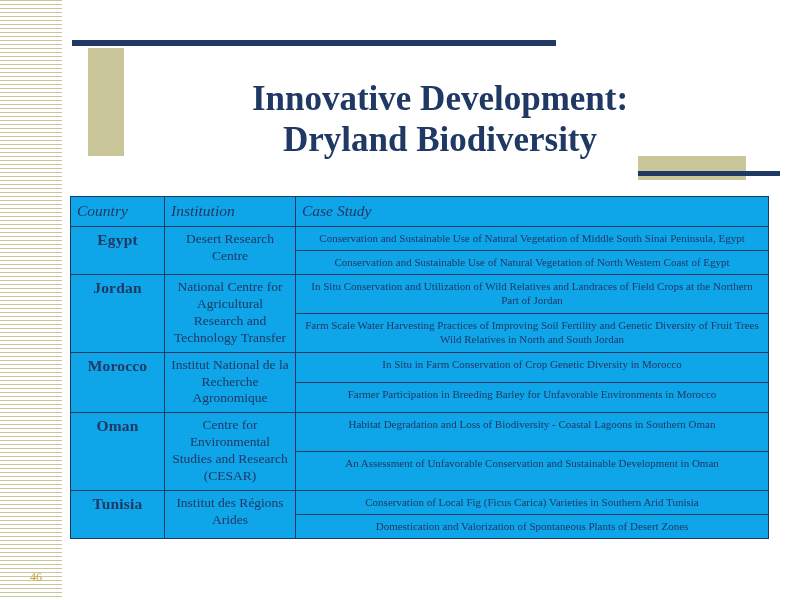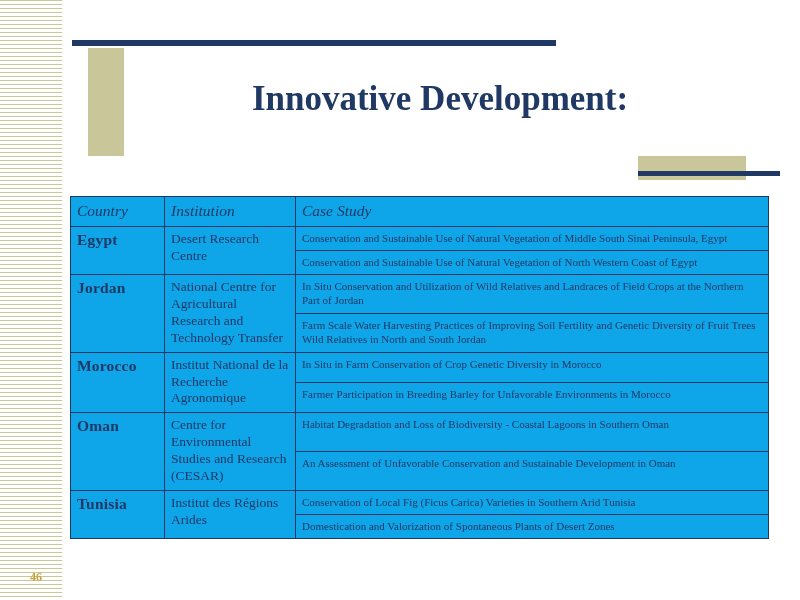--- a/index.html
+++ b/index.html
@@ -105,20 +105,21 @@
   #case-table col.c-country { width: 94px; }
   #case-table col.c-inst    { width: 131px; }
   #case-table col.c-case    { width: 473px; }
 
   #case-table th, #case-table td {
     border: 1px solid #1f3864;
     vertical-align: top;
     padding: 4px 6px 5px 6px;
     color: #1f3864;
     font-family: "Liberation Serif", serif;
+    text-align: center;
   }
   #case-table thead th {
     font-style: italic;
     font-weight: normal;
     font-size: 15.5px;
     text-align: left;
     padding-top: 5px;
     padding-bottom: 6px;
   }
   td.country {
@@ -140,35 +141,35 @@
   }
 
   
   #page-number {
     position: absolute;
     left: 30px;
     top: 570px;
     color: #c9a33a;
     font-size: 12px;
     font-family: "Liberation Serif", serif;
-    font-weight: bold;
   }
 </style>
 </head>
 <body>
 
 <div id="left-band"></div>
 <div id="left-band-edge"></div>
 <div id="olive-block"></div>
 <div id="top-rule"></div>
 <div id="bottom-olive"></div>
 <div id="bottom-rule"></div>
 
 <h1 id="title">
   <span class="line">Innovative Development:</span>
+  <span class="line">Dryland Biodiversity</span>
 </h1>
 
 <table id="case-table">
   <colgroup>
     <col class="c-country">
     <col class="c-inst">
     <col class="c-case">
   </colgroup>
   <thead>
     <tr>

